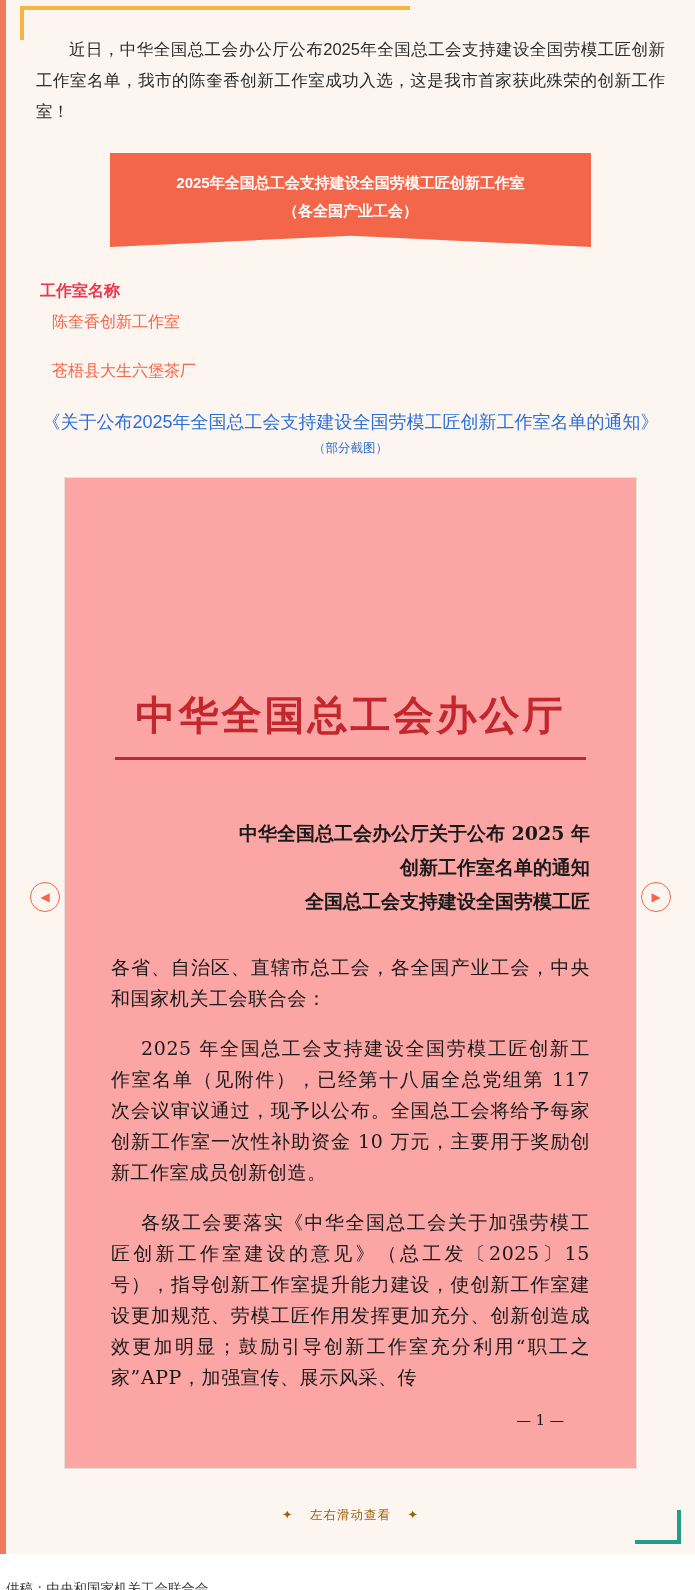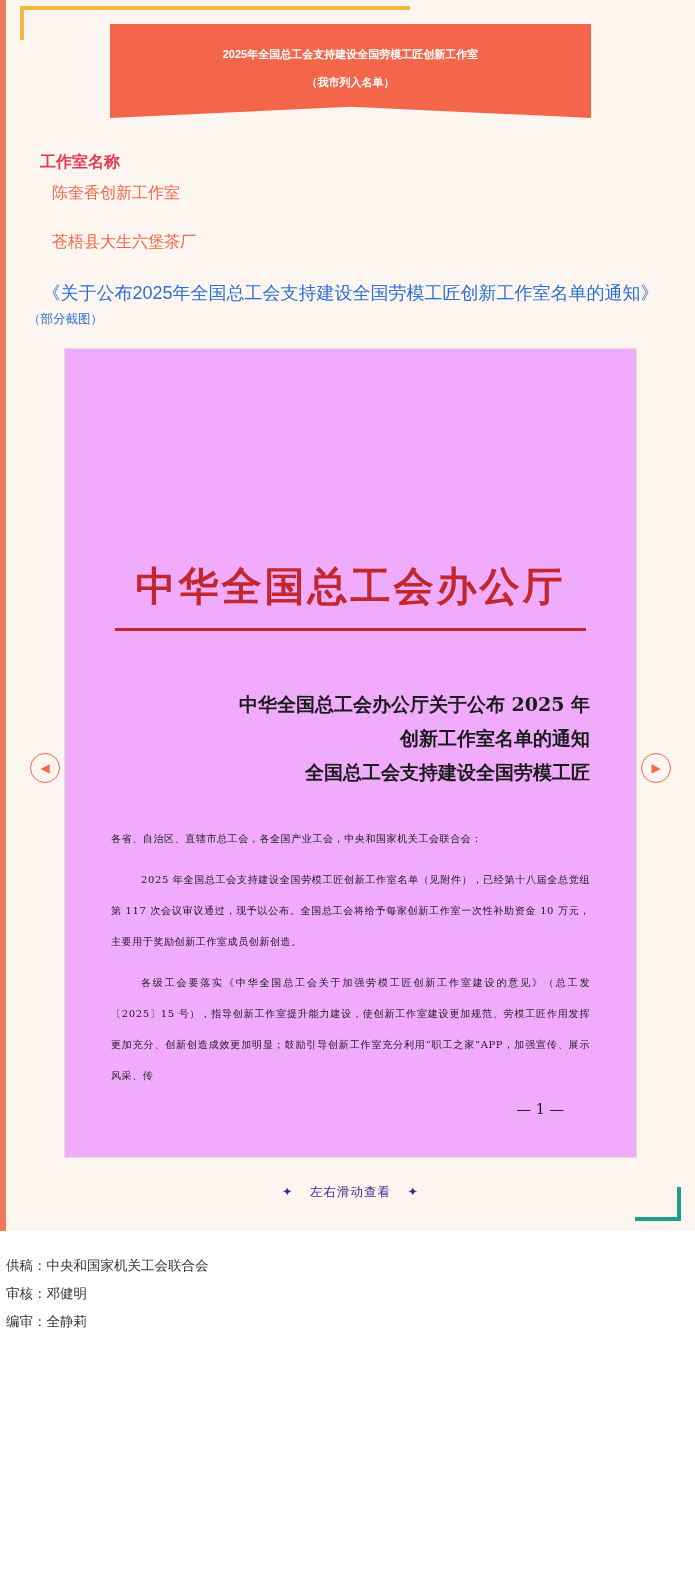--- a/index.html
+++ b/index.html
@@ -73,21 +73,21 @@
     justify-content: center;
     margin-bottom: 34px;
   }
   .banner {
     width: 481px;
     background: #f4664a;
     color: #ffffff;
     text-align: center;
     padding: 16px 18px 22px 18px;
     font-weight: bold;
-    font-size: 11px;
+    font-size: 15px;
     line-height: 28px;
     position: relative;
     clip-path: polygon(0 0, 100% 0, 100% 100%, 50% 88%, 0 100%);
   }
 
   .sec-title {
     color: #e8394f;
     font-weight: bold;
     font-size: 16px;
     margin: 0 0 10px 12px;
@@ -100,33 +100,33 @@
   }
 
   .doc-link {
     text-align: center;
     color: #2a6fd6;
     font-size: 18px;
     line-height: 24px;
     margin: 6px 6px 6px 6px;
   }
   .doc-sub {
-    text-align: left;
+    text-align: center;
     color: #2a6fd6;
     font-size: 12.5px;
     margin-bottom: 20px;
   }
 
   
   .doc-stage {
     position: relative;
     padding: 0 36px;
   }
   .doc-card {
-    background: #f0abfc;
+    background: #fca5a5;
     border: 1px solid #e6ded7;
     padding: 60px 46px 40px 46px;
     min-height: 790px;
   }
   .doc-head {
     text-align: center;
     color: #c2272d;
     font-family: "DejaVu Serif", serif;
     font-weight: bold;
     font-size: 40px;
@@ -143,21 +143,21 @@
     text-align: right;
     font-family: "DejaVu Serif", serif;
     font-weight: bold;
     font-size: 19px;
     line-height: 34px;
     color: #1a1a1a;
     margin-bottom: 34px;
   }
   .doc-p {
     font-family: "DejaVu Serif", serif;
-    font-size: 10px;
+    font-size: 19px;
     line-height: 31px;
     color: #1a1a1a;
     letter-spacing: 0.6px;
     text-align: justify;
   }
   .doc-p.indent { text-indent: 30px; }
   .doc-pageno {
     text-align: right;
     font-family: "DejaVu Serif", serif;
     font-size: 14.5px;
@@ -179,23 +179,23 @@
     justify-content: center;
     color: #f4664a;
     font-size: 12px;
     cursor: pointer;
   }
   .arrow.left { left: 2px; }
   .arrow.right { right: 2px; }
 
   .swipe-hint {
     text-align: center;
-    color: #4c1d95;
+    color: #a16207;
     font-size: 12.5px;
-    margin-top: 26px;
+    margin-top: 38px;
     letter-spacing: 1px;
   }
   .swipe-hint span { margin: 0 6px; }
 
   
   .footer {
     padding: 22px 6px 18px 6px;
     font-size: 13.5px;
     line-height: 26px;
     color: #333;
@@ -206,25 +206,26 @@
 <body>
 
 <div class="page">
 
   <div class="article">
     <div class="corner-top"></div>
     <div class="corner-top-cap"></div>
     <div class="corner-bottom"></div>
     <div class="corner-bottom-bar"></div>
 
+    <p class="lead">近日，中华全国总工会办公厅公布2025年全国总工会支持建设全国劳模工匠创新工作室名单，我市的陈奎香创新工作室成功入选，这是我市首家获此殊荣的创新工作室！</p>
 
     <div class="banner-wrap">
       <div class="banner">
         <div>2025年全国总工会支持建设全国劳模工匠创新工作室</div>
-        <div>（我市列入名单）</div>
+        <div>（各全国产业工会）</div>
       </div>
     </div>
 
     <div class="sec-title">工作室名称</div>
     <div class="sec-body">陈奎香创新工作室</div>
 
     <div class="sec-body">苍梧县大生六堡茶厂</div>
 
     <div class="doc-link">《关于公布2025年全国总工会支持建设全国劳模工匠创新工作室名单的通知》</div>
     <div class="doc-sub">（部分截图）</div>

